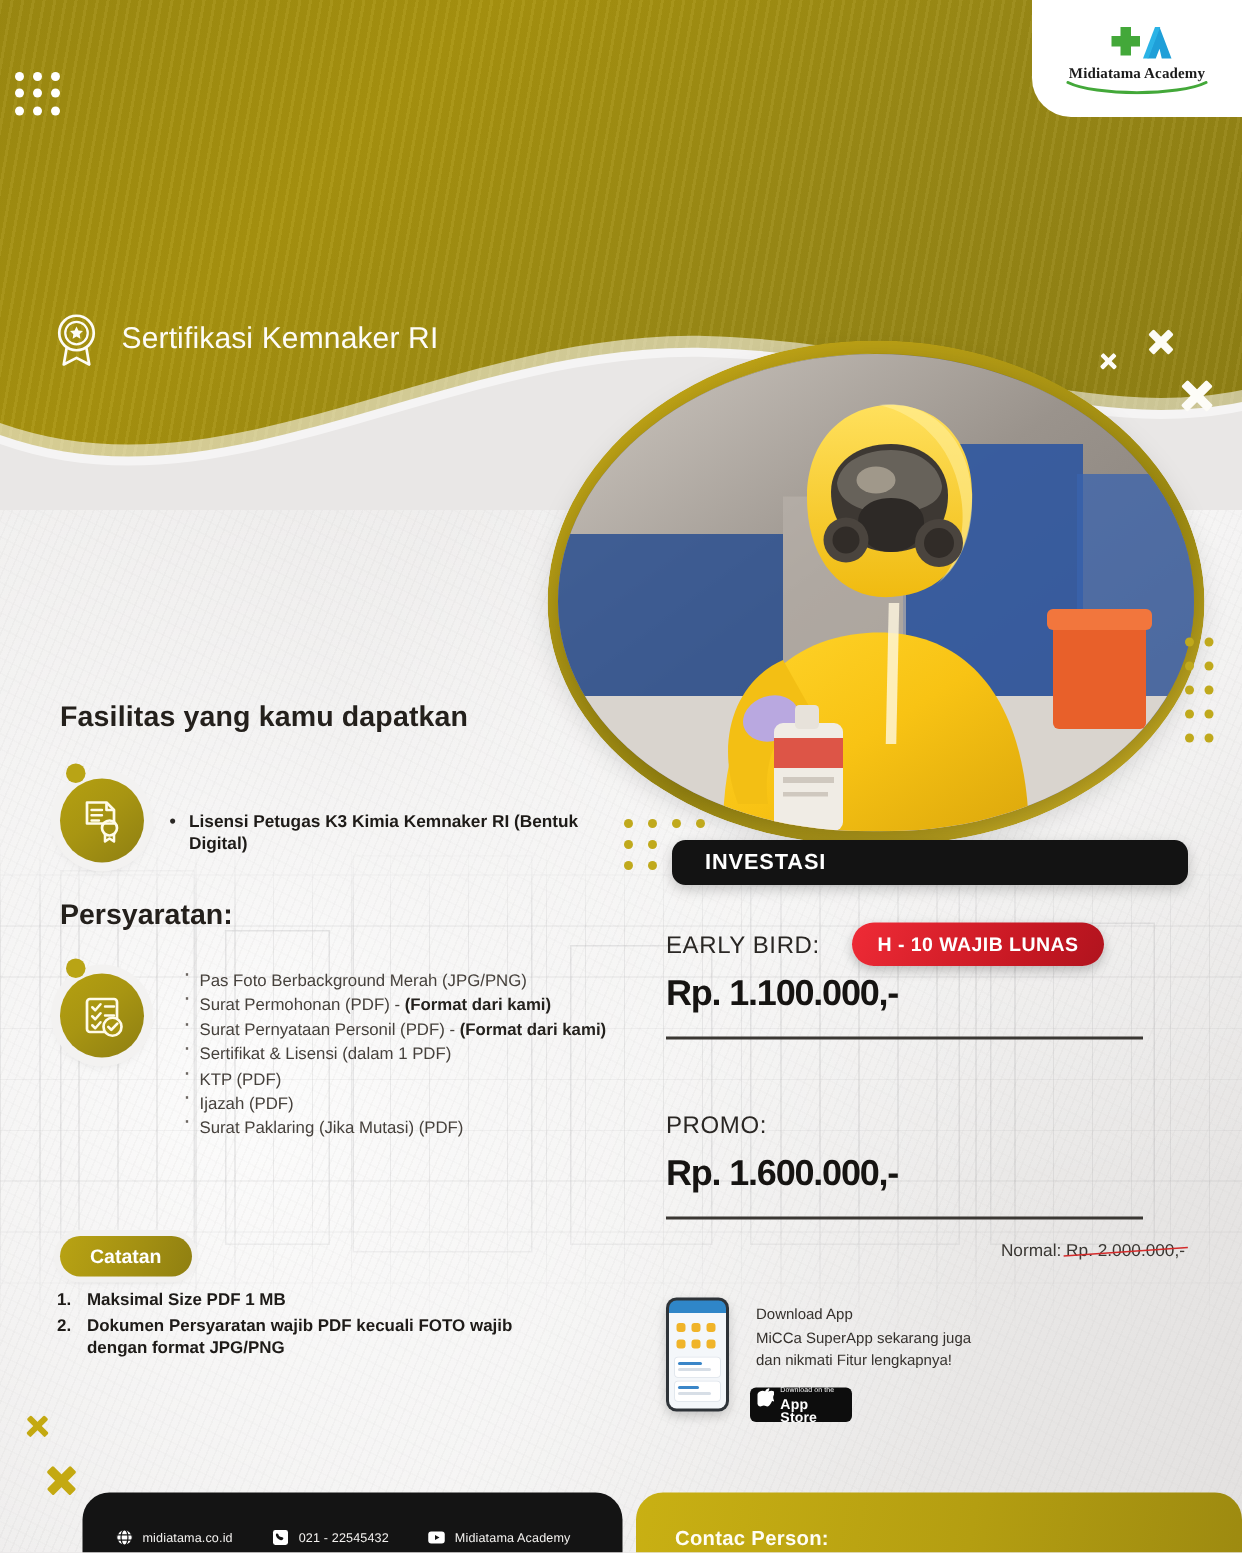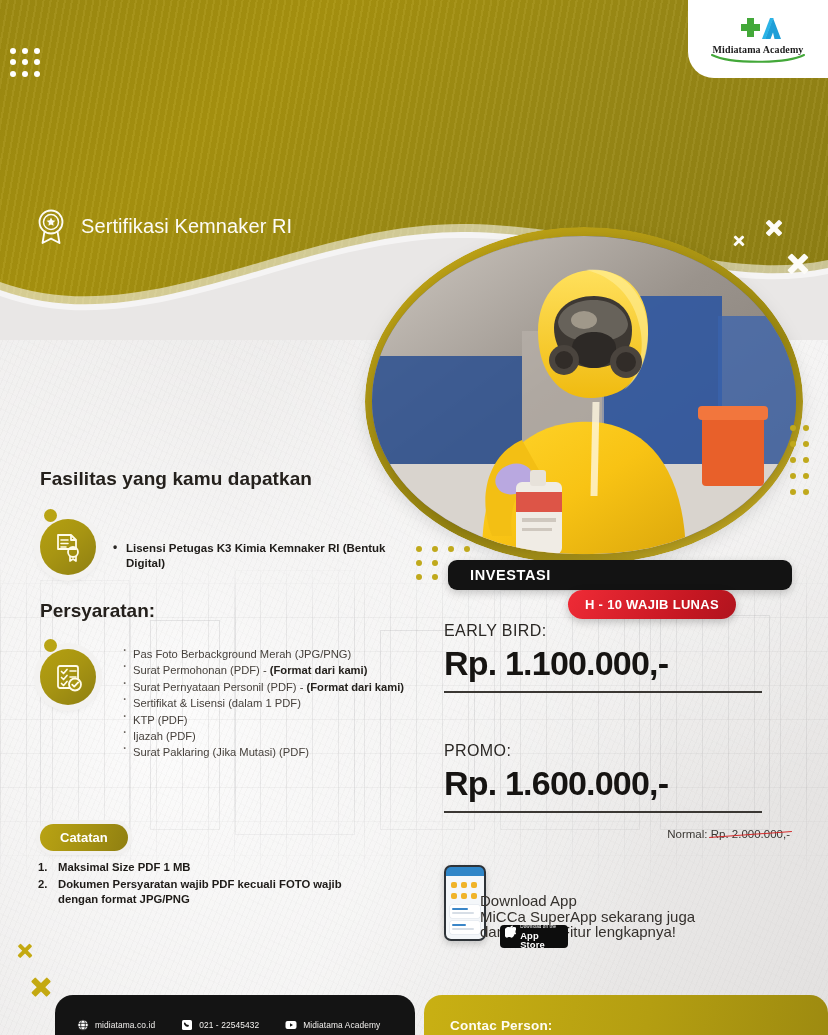--- a/index.html
+++ b/index.html
@@ -175,28 +175,28 @@
     display:flex; align-items:center; padding-left:22px;
     box-shadow:0 3px 9px rgba(0,0,0,.20);
   }
   .investasi-bar span{
     color:#fff; font-size:14.5px; font-weight:bold; letter-spacing:.6px;
   }
 
   .price-block{ position:absolute; z-index:5; }
   .price-label{ font-size:16px; color:#2a2724; letter-spacing:.4px; }
   .price-value{
-    font-size:34px; font-weight:bold; color:#161412; letter-spacing:-.8px;
+    font-size:24px; font-weight:bold; color:#161412; letter-spacing:-.8px;
     line-height:44px; margin-top:1px;
   }
   .price-rule{
     width:318px; height:2px; background:#3a3733; margin-top:6px;
   }
   .promo-tag{
-    position:absolute; left:568px; top:590px; z-index:8;
+    position:absolute; left:568px; top:615px; z-index:8;
     padding:7px 17px; border-radius:17px;
     background:linear-gradient(120deg,#ef2b36,#c51722 70%,#b0141e);
     color:#fff; font-size:13px; font-weight:bold; letter-spacing:.3px;
     box-shadow:0 3px 8px rgba(0,0,0,.22);
   }
   .normal-row{
     position:absolute; right:38px; top:828px; z-index:6;
     font-size:11.5px; color:#3a3733; white-space:nowrap;
   }
   .normal-row .struck{ position:relative; display:inline-block; }
@@ -214,22 +214,22 @@
   .phone-screen{
     width:100%; height:100%; border-radius:5px; overflow:hidden;
     background:linear-gradient(#2f86c8 0 12%, #f4f7fa 12% 100%);
     position:relative;
   }
   .ps-row{ position:absolute; background:#d7dee6; border-radius:1px; }
   .ps-card{ position:absolute; background:#ffffff; border-radius:2px; box-shadow:0 0 0 .5px #dde3ea; }
   .ps-ico{ position:absolute; background:#f0b429; border-radius:2px; }
 
   .dl-text{
-    position:absolute; left:480px; top:869px; z-index:6;
-    font-size:15px; color:#35312d; line-height:15.6px;margin-top:24px;
+    position:absolute; left:504px; top:869px; z-index:6;
+    font-size:10px; color:#35312d; line-height:15.6px;
   }
   .appstore{
     position:absolute; left:500px; top:925px; z-index:6;
     width:68px; height:23px; border-radius:4px; background:#0d0d0d;
     display:flex; align-items:flex-start; gap:4px; padding:0 5px;
   }
   .as-apple{ width:12px; height:14px; }
   .as-txt{ display:flex; flex-direction:column; line-height:1; }
   .as-small{ color:#fff; font-size:4.6px; letter-spacing:.1px; }
   .as-big{ color:#fff; font-size:9.4px; font-weight:bold; letter-spacing:.1px; margin-top:1px; }

